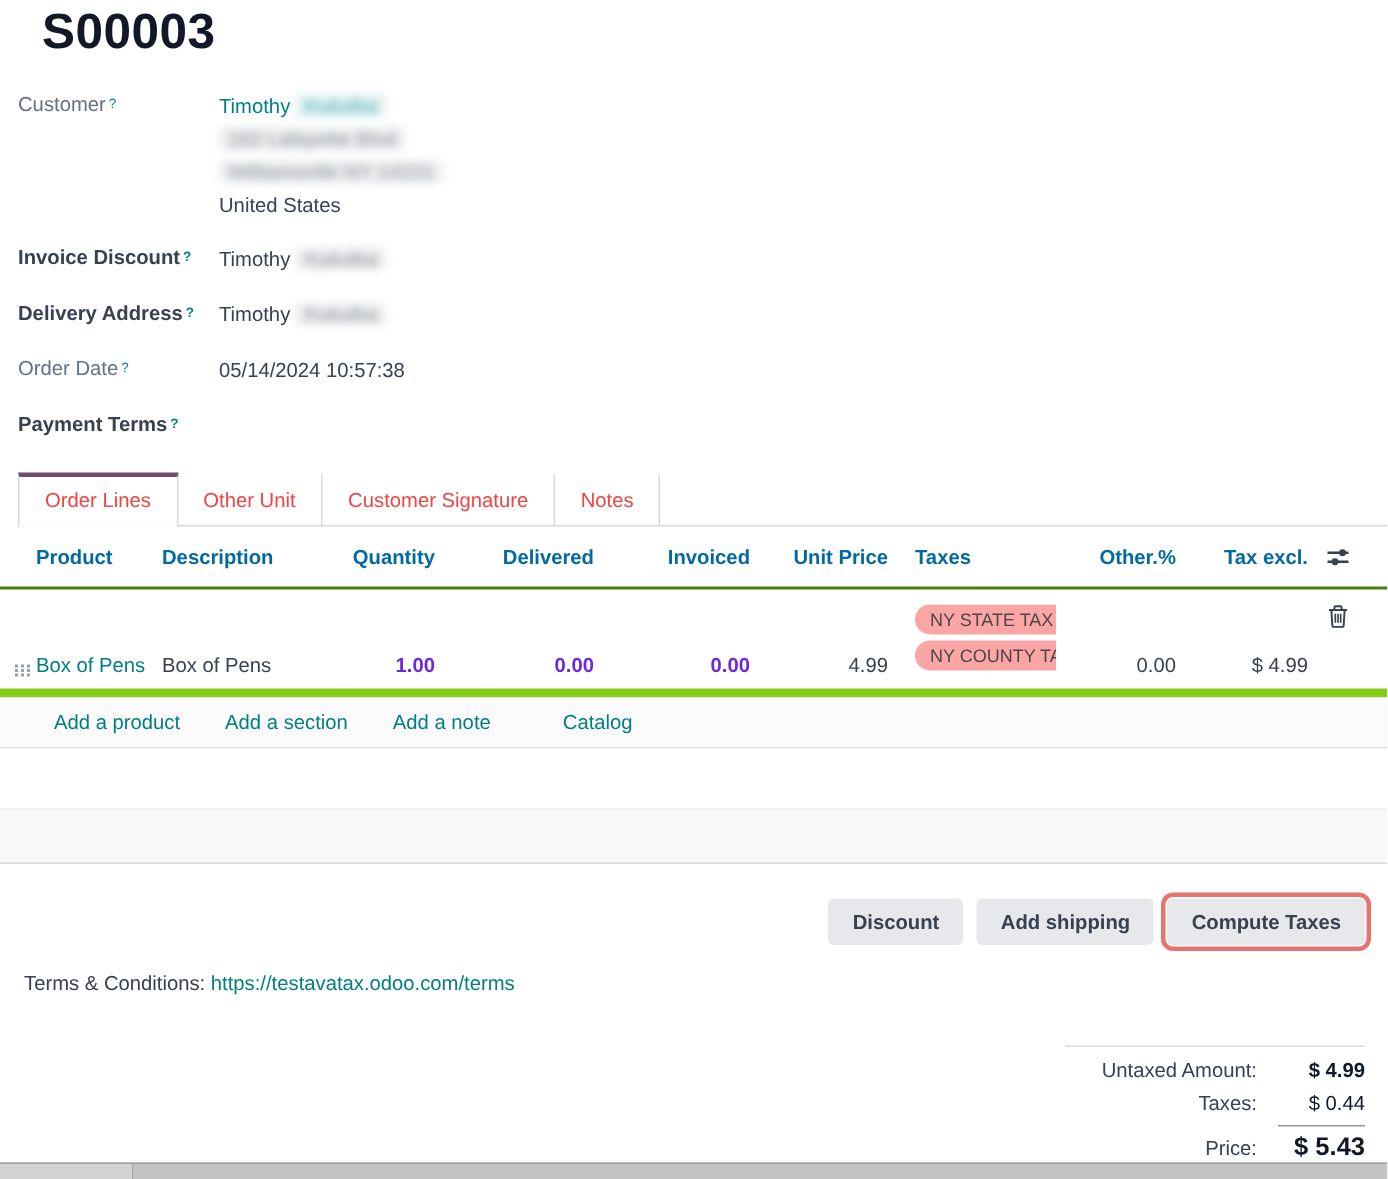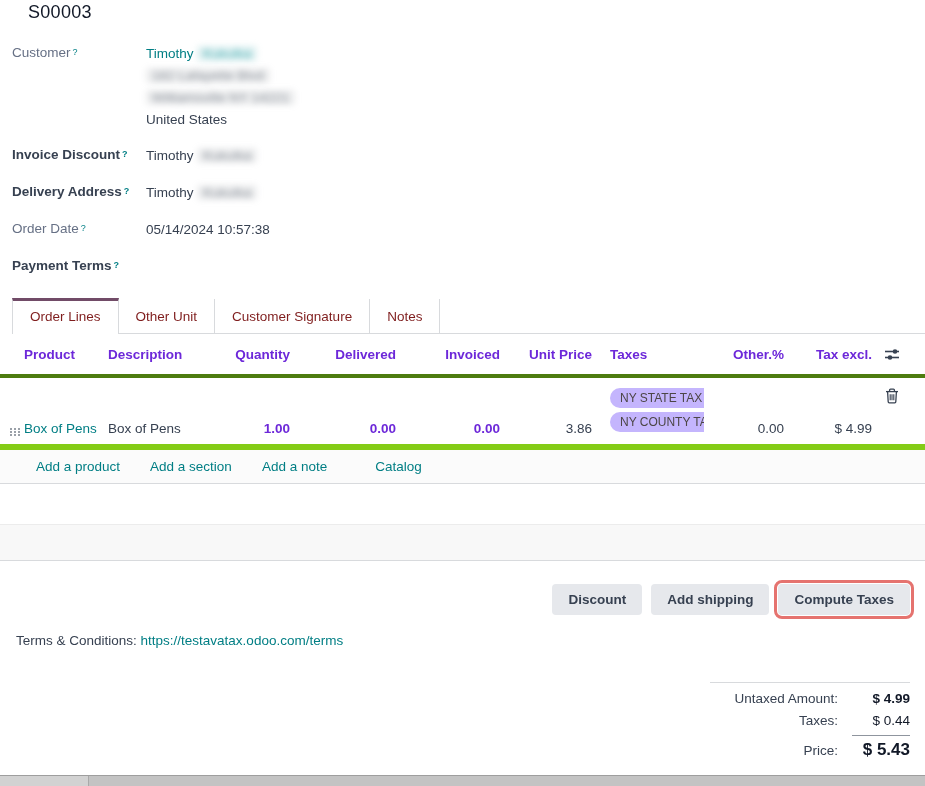--- a/index.html
+++ b/index.html
@@ -1,58 +1,58 @@
 <!DOCTYPE html>
 <html><head>
 <meta charset="utf-8">
 <style>
   html,body{margin:0;padding:0;background:#fff;}
   .page{
     position:relative;width:925px;height:786px;overflow:hidden;background:#fff;
     font-family:"Liberation Sans",sans-serif;color:#374151;font-size:13.5px;
   }
   
-  .sheet-title{margin:2px 0 0 28px;font-size:18px;font-weight:normal;color:#111827;letter-spacing:.3px;}
+  .sheet-title{margin:2px 0 0 28px;font-size:33px;font-weight:bold;color:#111827;letter-spacing:.3px;}
   
   .fields{margin:20px 0 0 12px;}
   .field-row{display:flex;align-items:flex-start;margin-bottom:15px;}
   .field-label{width:134px;flex:none;line-height:20px;}
   .field-label.muted{color:#667085;}
   .field-label.strong{color:#374151;font-weight:bold;}
   .help{color:#017e84;font-size:9px;margin-left:2px;vertical-align:top;position:relative;top:-1px;}
   .field-value{line-height:22px;}
   .line{line-height:22px;}
   a.link{color:#017e84;text-decoration:none;cursor:pointer;}
   .blur{filter:blur(3px);border-radius:3px;}
   .blur-teal{color:#53b2b6;background:rgba(130,200,205,.25);padding:0 6px;}
   .blur-gray{color:#8f959e;background:rgba(120,125,135,.14);padding:0 6px;}
   
   .tabs{display:flex;align-items:flex-end;margin:22px 0 0 12px;border-bottom:1px solid #d8dadd;padding-right:12px;}
   .tabs-fill{flex:1;}
-  .tab{padding:10px 17px 9px;border-right:1px solid #d8dadd;margin-bottom:0;cursor:pointer;color:#7f1d1d;}
+  .tab{padding:10px 17px 9px;border-right:1px solid #d8dadd;margin-bottom:0;cursor:pointer;color:#ef4444;}
   .tab.first{border-left:1px solid #d8dadd;}
   .tab.active{border-top:3px solid #714B67;border-left:1px solid #d8dadd;border-right:1px solid #d8dadd;
     background:#fff;margin-bottom:-1px;padding-top:8px;padding-bottom:10px;}
   
-  .thead{display:flex;align-items:center;height:40px;border-bottom:4px solid #4d7c0f;font-weight:bold;color:#6d28d9;}
+  .thead{display:flex;align-items:center;height:40px;border-bottom:2px solid #4d7c0f;font-weight:bold;color:#0369a1;}
   .trow{display:flex;align-items:flex-end;padding:10px 0 8px;border-bottom:6px solid #84cc16;min-height:44px;box-sizing:border-box;}
   .c{box-sizing:border-box;flex:none;}
   .c-handle{width:24px;padding-left:10px;}
   .c-product{width:84px;}
   .c-desc{width:118px;}
   .c-qty{width:64px;text-align:right;}
   .c-del{width:106px;text-align:right;}
   .c-inv{width:104px;text-align:right;}
   .c-price{width:92px;text-align:right;}
   .c-taxes{width:112px;padding-left:18px;overflow:hidden;}
   .c-disc{width:80px;text-align:right;}
   .c-taxexcl{width:88px;text-align:right;}
   .c-end{width:40px;display:flex;justify-content:center;align-items:center;}
   .num-teal{color:#6d28d9;font-weight:bold;}
-  .pill{display:inline-block;max-width:88px;overflow:hidden;white-space:nowrap;background:#c4b5fd;color:#4c4646;
+  .pill{display:inline-block;max-width:88px;overflow:hidden;white-space:nowrap;background:#fca5a5;color:#4c4646;
     font-size:12px;line-height:18px;padding:1px 4px 1px 10px;border-radius:10px 0 0 10px;margin-bottom:4px;}
   .pill-wrap{display:flex;flex-direction:column;align-items:flex-start;}
   .drag-dots{display:grid;grid-template-columns:repeat(3,3px);grid-gap:1px;margin-top:5px;cursor:grab;}
   .drag-dots i{width:2px;height:2px;background:#9aa0a8;display:block;}
   .icon-btn{cursor:pointer;background:none;border:none;padding:0;display:flex;align-items:center;}
   
   .add-row{display:flex;align-items:center;background:#fbfbfb;border-bottom:1px solid #d8dadd;
     padding:9px 0 9px 36px;}
   .add-row a{margin-right:30px;}
   .add-row a.catalog{margin-left:18px;}
@@ -186,21 +186,21 @@
             <i></i>
             <i></i>
             <i></i>
         </span>
       </div>
       <div class="c c-product"><a class="link">Box of Pens</a></div>
       <div class="c c-desc">Box of Pens</div>
       <div class="c c-qty num-teal">1.00</div>
       <div class="c c-del num-teal">0.00</div>
       <div class="c c-inv num-teal">0.00</div>
-      <div class="c c-price">3.86</div>
+      <div class="c c-price">4.99</div>
       <div class="c c-taxes pill-wrap">
         <span class="pill">NY STATE TAX</span>
         <span class="pill">NY COUNTY TAX</span>
       </div>
       <div class="c c-disc">0.00</div>
       <div class="c c-taxexcl">$ 4.99</div>
       <div class="c c-end" style="align-self:flex-start;">
         <button class="icon-btn">
           <svg width="14" height="16" viewBox="0 0 14 16" fill="none">
             <path d="M1 3.6h12" stroke="#374151" stroke-width="1.3"></path>

